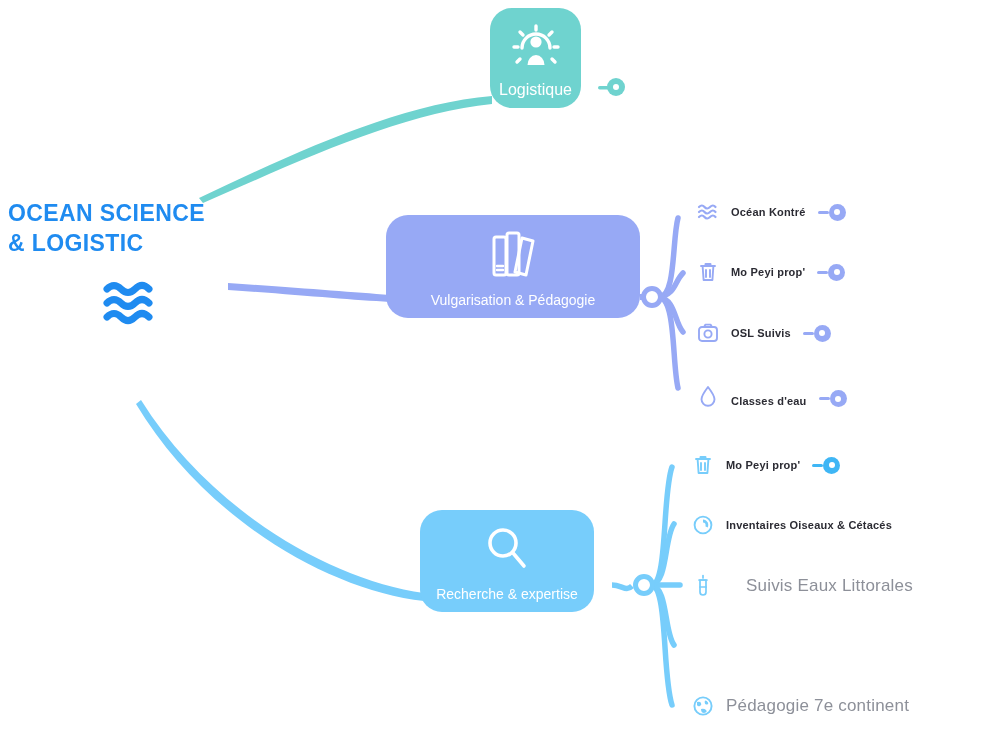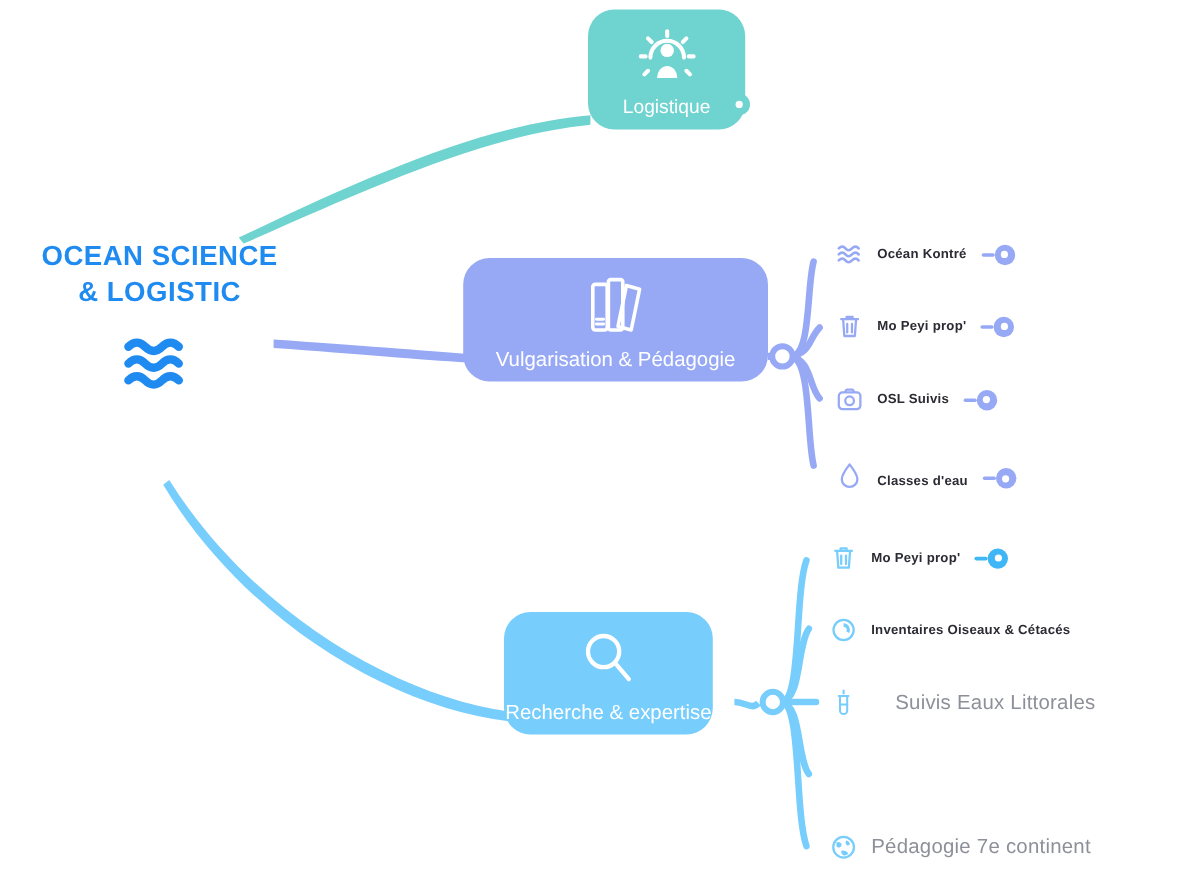--- a/index.html
+++ b/index.html
@@ -7,40 +7,40 @@
     width: 999px; height: 737px;
     background: #ffffff;
     font-family: "Liberation Sans", sans-serif;
     overflow: hidden;
   }
   #canvas { position: relative; width: 999px; height: 737px; background: #fff; }
 
   #edges { position: absolute; left: 0; top: 0; width: 999px; height: 737px; pointer-events: none; }
 
   
-  .root-wrap { position: absolute; left: 8px; top: 198px; width: 250px; text-align: center; }
+  .root-wrap { position: absolute; left: 8px; top: 198px; width: 250px; text-align: left; }
   .root-title {
     color: #1f8bf0; font-weight: bold; font-size: 23px;
     letter-spacing: .4px; line-height: 30px;
   }
   .root-icon { margin-top: 22px; display: flex; justify-content: center; }
 
   
   .node {
     position: absolute; border-radius: 22px;
     display: flex; flex-direction: column;
     align-items: center; justify-content: flex-start;
   }
   .node .node-icon { margin-top: 14px; }
   .node .node-label {
     position: absolute; bottom: 7px; left: 0; right: 0;
-    text-align: center; color: #ffffff; font-size: 17px; line-height: 22px;
+    text-align: center; color: #ffffff; font-size: 14px; line-height: 22px;
     white-space: nowrap;
   }
-  #node-logistique { left: 490px; top: 8px; width: 131px; height: 100px; background: #6fd3cf; }
+  #node-logistique { left: 490px; top: 8px; width: 91px; height: 100px; background: #6fd3cf; }
   #node-logistique .node-label { font-size: 16px; }
   #node-vulgarisation { left: 386px; top: 215px; width: 254px; height: 103px; background: #97a9f5; }
   #node-recherche { left: 420px; top: 510px; width: 174px; height: 102px; background: #77cdfb; }
 
   
   .toggle { position: absolute; width: 18px; height: 18px; border-radius: 50%; }
   .toggle::after {
     content: ""; position: absolute; left: 50%; top: 50%;
     width: 6px; height: 6px; margin: -3px 0 0 -3px;
     border-radius: 50%; background: #ffffff;

